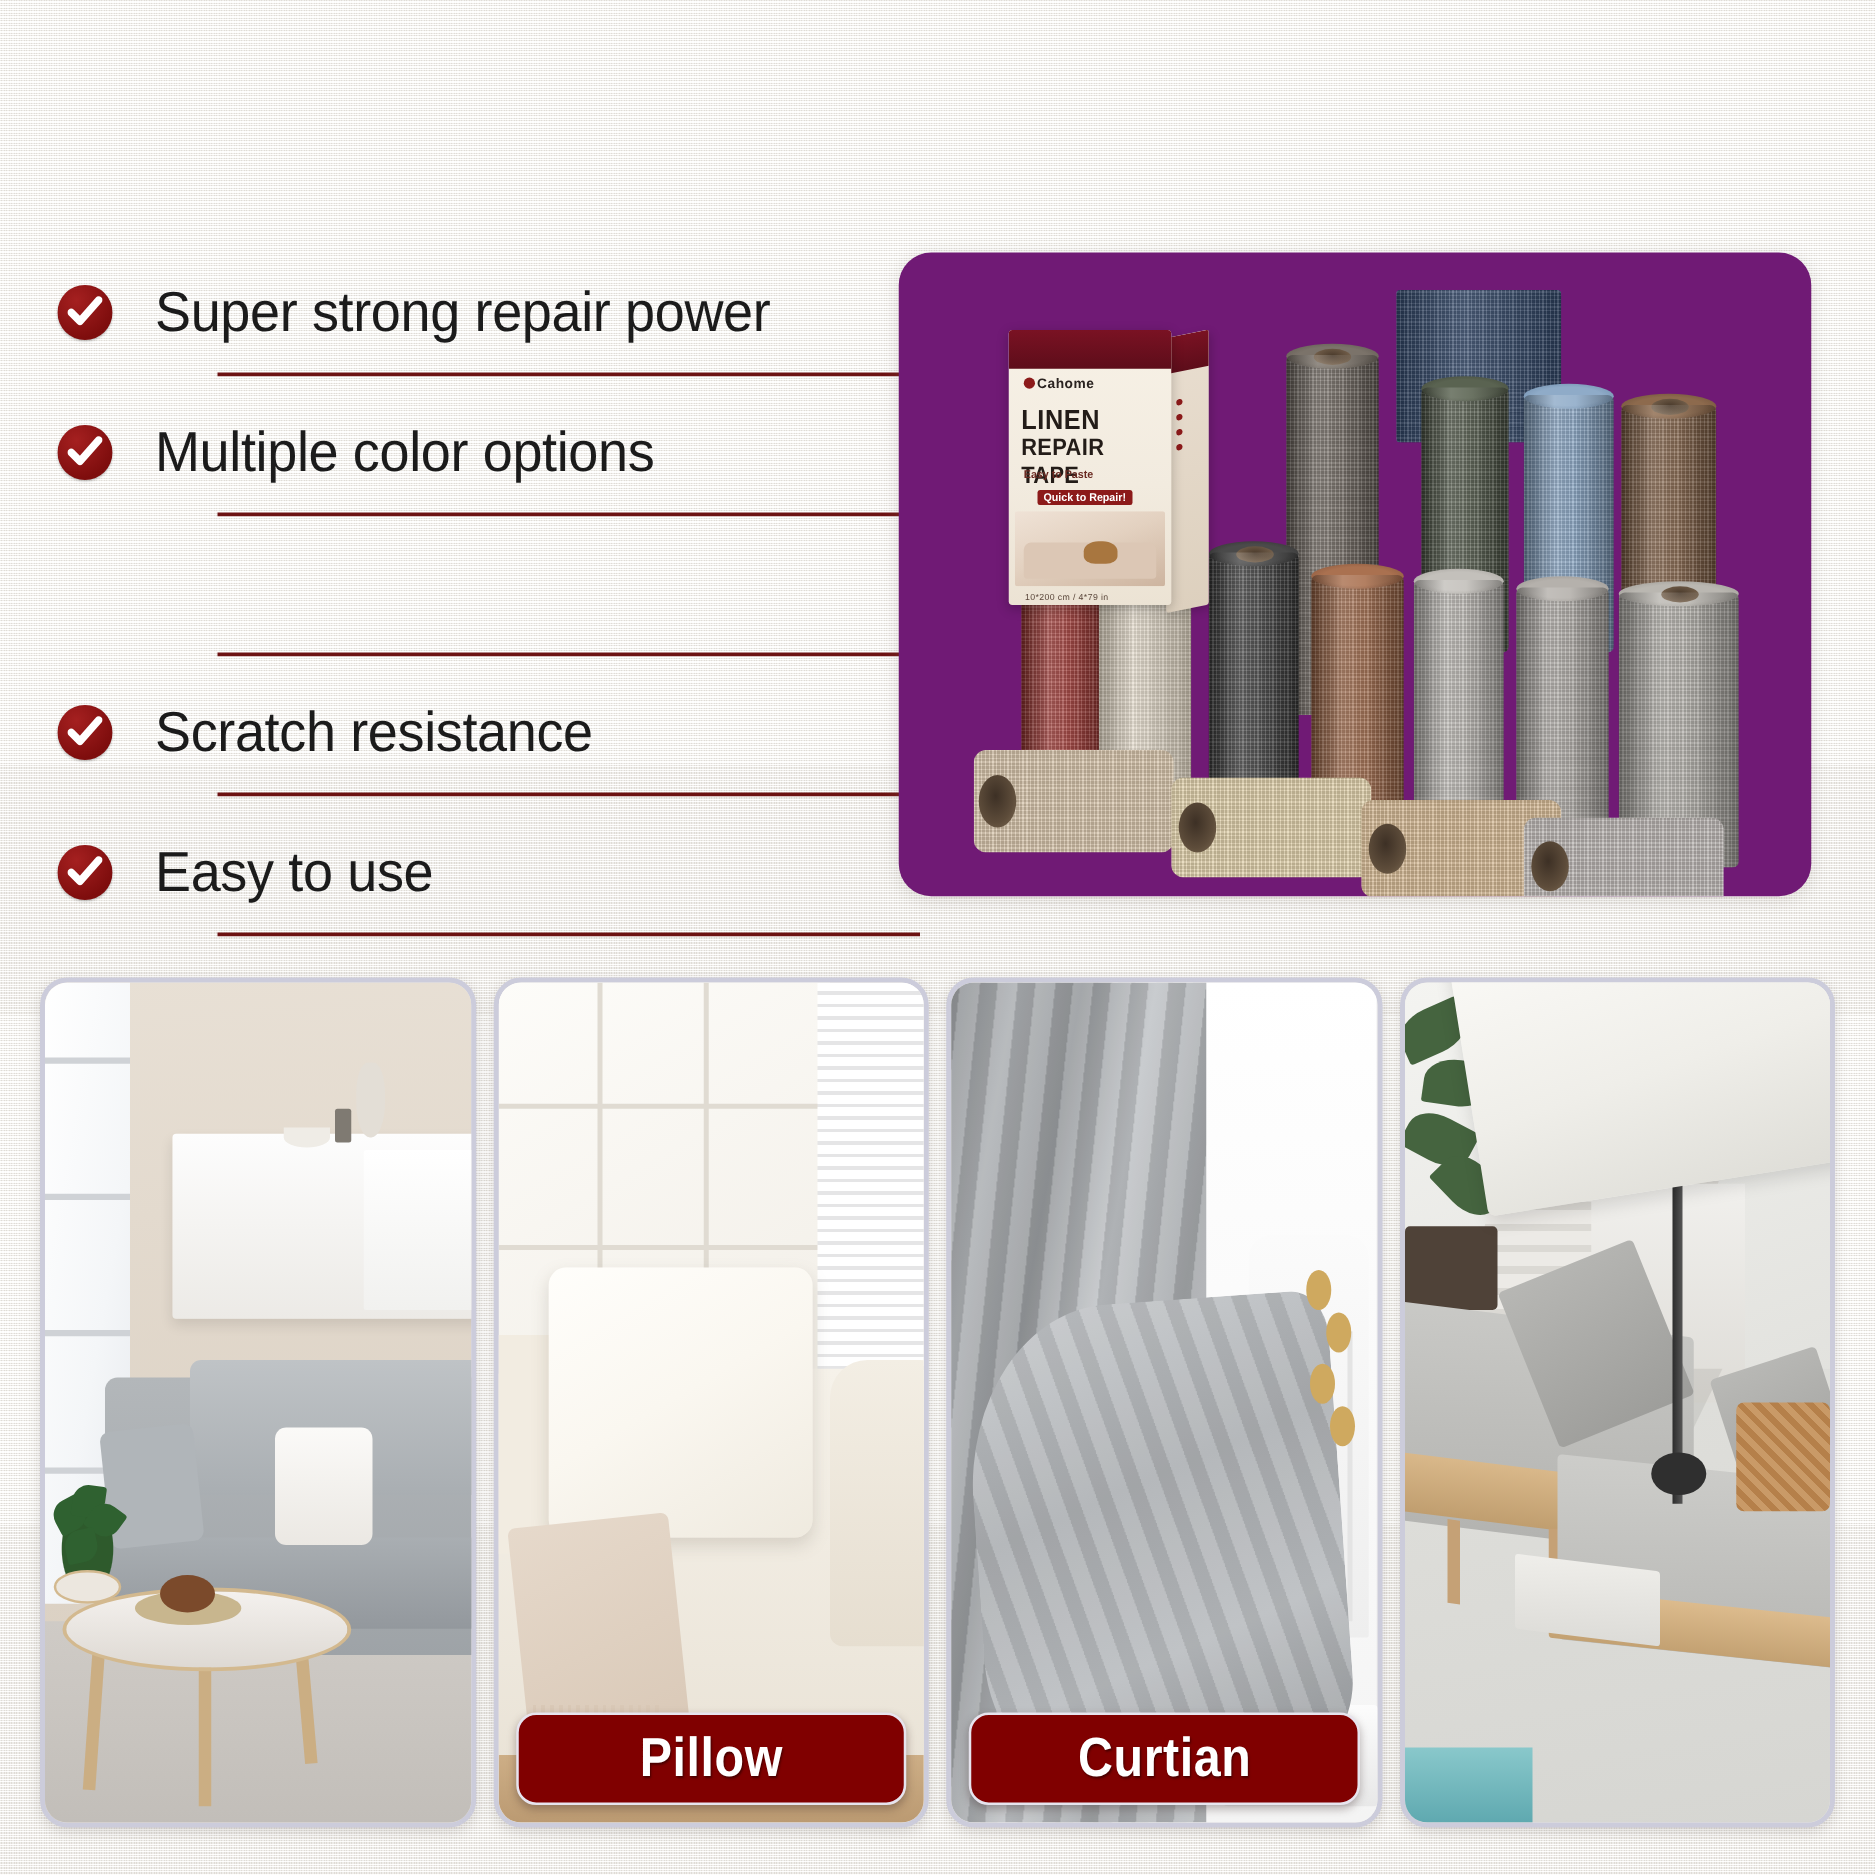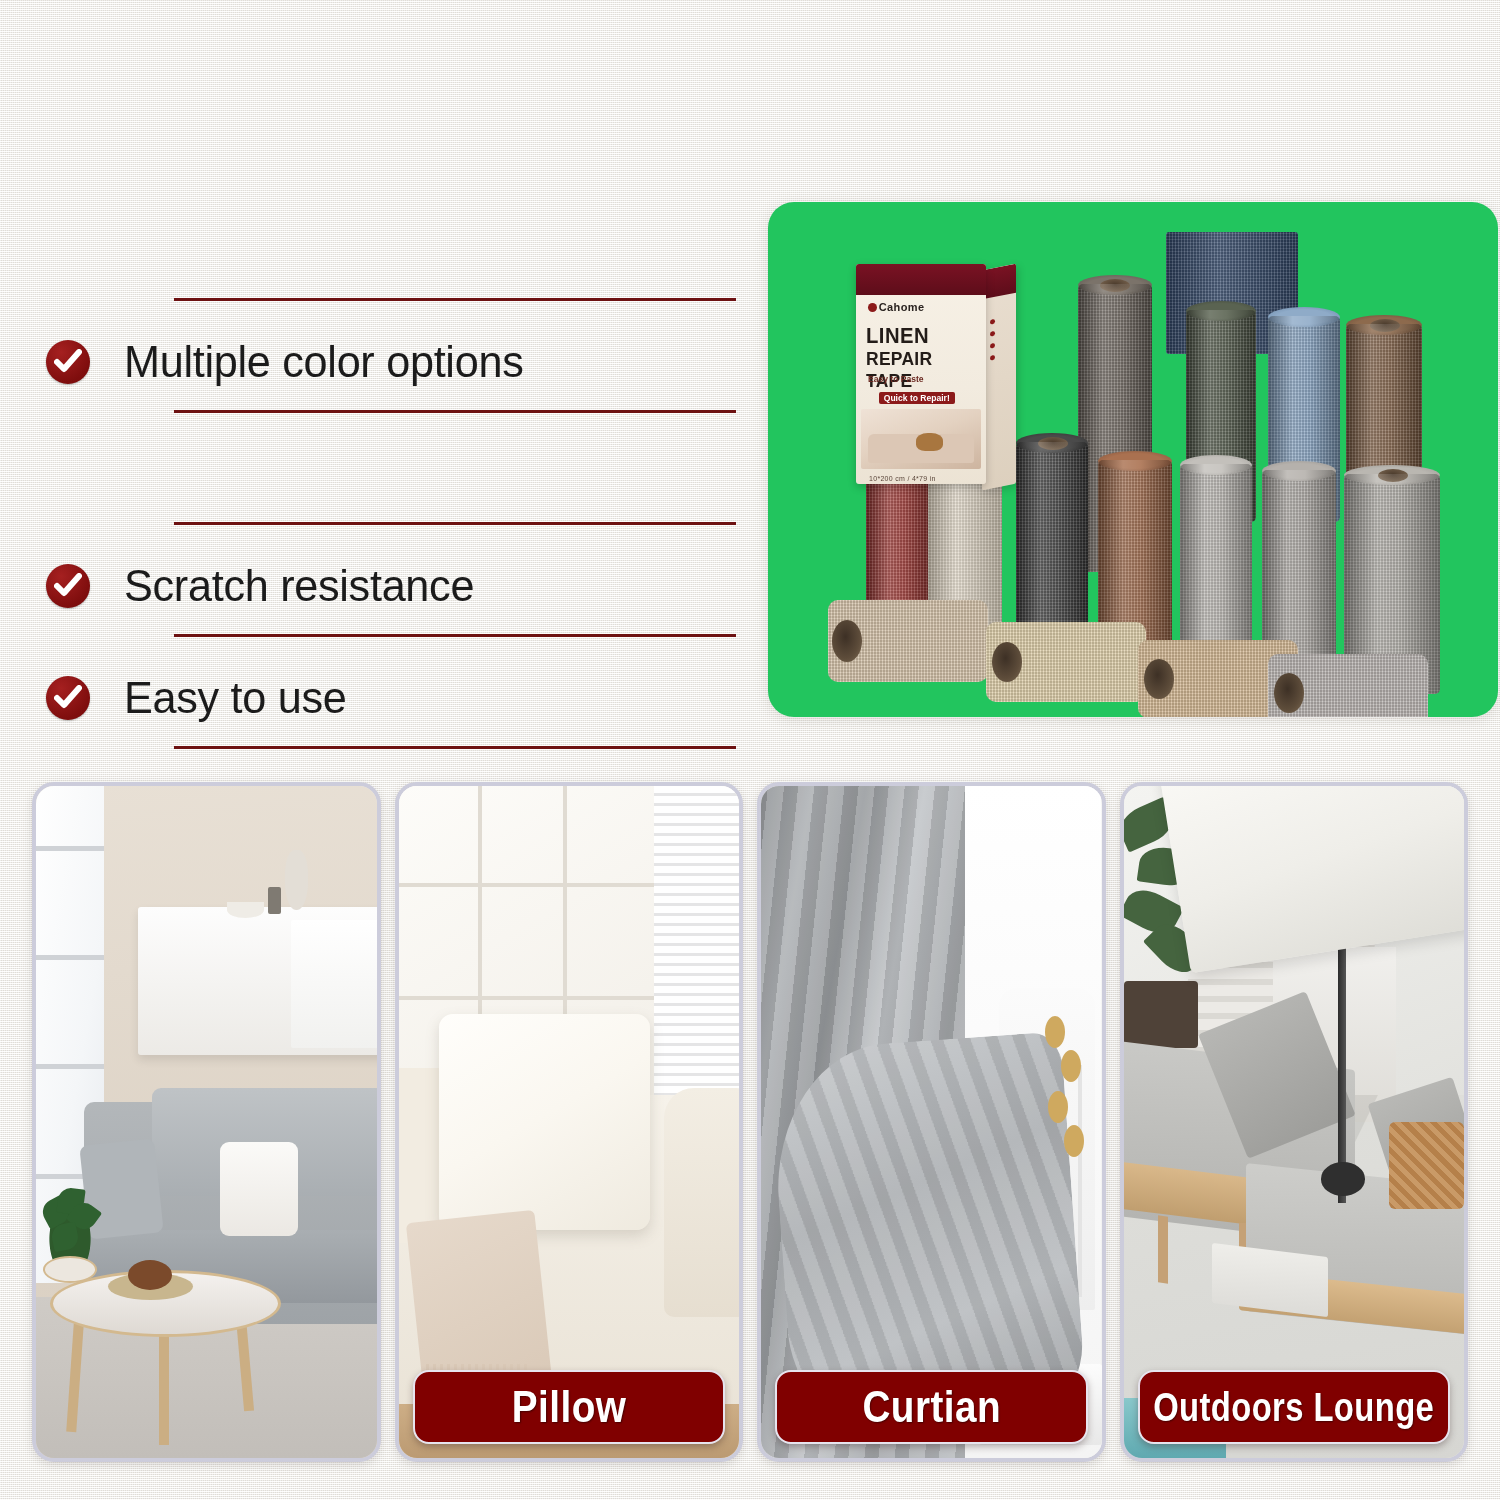--- a/index.html
+++ b/index.html
@@ -67,22 +67,22 @@
     transform-origin:left center;
     white-space:nowrap;
   }
   .divider{
     position:absolute;left:128px;width:562px;height:3px;
     background:#6d1212;
   }
 
   
   .product-panel{
-    position:absolute;left:768px;top:202px;width:730px;height:515px;
-    background:#22c55e;border-radius:26px;
+    position:absolute;left:719px;top:202px;width:730px;height:515px;
+    background:#701a75;border-radius:26px;
     box-shadow:0 3px 14px rgba(140,132,122,.22);
     overflow:hidden;
   }
   .prod-stage{position:absolute;inset:0;}
   .roll{position:absolute;border-radius:5px;}
   
   .weave{
     background-image:
       repeating-linear-gradient(90deg, rgba(255,255,255,.16) 0 1px, rgba(0,0,0,.10) 1px 3px),
       repeating-linear-gradient(0deg, rgba(255,255,255,.12) 0 1px, rgba(0,0,0,.09) 1px 3px);
@@ -273,20 +273,28 @@
 </head>
 <body>
 
 <div class="canvas-texture"></div>
 
 <div class="page">
 
 
   <div class="features">
 
+    <div class="feature-row" style="top:0;position:absolute;left:0;width:100%;">
+      <div class="check-badge">
+        <svg width="28" height="26" viewBox="0 0 28 26">
+            <path d="M3 13 L10 20 L25 3" stroke="#ffffff" stroke-width="6" fill="none" stroke-linecap="round" stroke-linejoin="round"></path>
+          </svg>
+      </div>
+      <div class="feature-text">Super strong repair power</div>
+    </div>
     <div class="divider" style="top:98px;"></div>
 
     <div class="feature-row" style="top:112px;position:absolute;left:0;width:100%;">
       <div class="check-badge">
         <svg width="28" height="26" viewBox="0 0 28 26">
             <path d="M3 13 L10 20 L25 3" stroke="#ffffff" stroke-width="6" fill="none" stroke-linecap="round" stroke-linejoin="round"></path>
           </svg>
       </div>
       <div class="feature-text">Multiple color options</div>
     </div>
@@ -539,20 +547,17 @@
           <div class="s4-leg1b"></div>
         <div class="s4-lounger2"></div>
         <div class="s4-back2"></div>
         <div class="s4-cushion2"></div>
         <div class="s4-frame2"></div>
         <div class="s4-foot"></div>
         <div class="s4-pole"></div>
         <div class="s4-base"></div>
         <div class="s4-umbrella"></div>
       </div>
-      <div class="card-label long">
-        <span>Outdoors Lounge</span>
-      </div>
     </div>
 
   </div>
 
 </div>
 
 </body></html>

